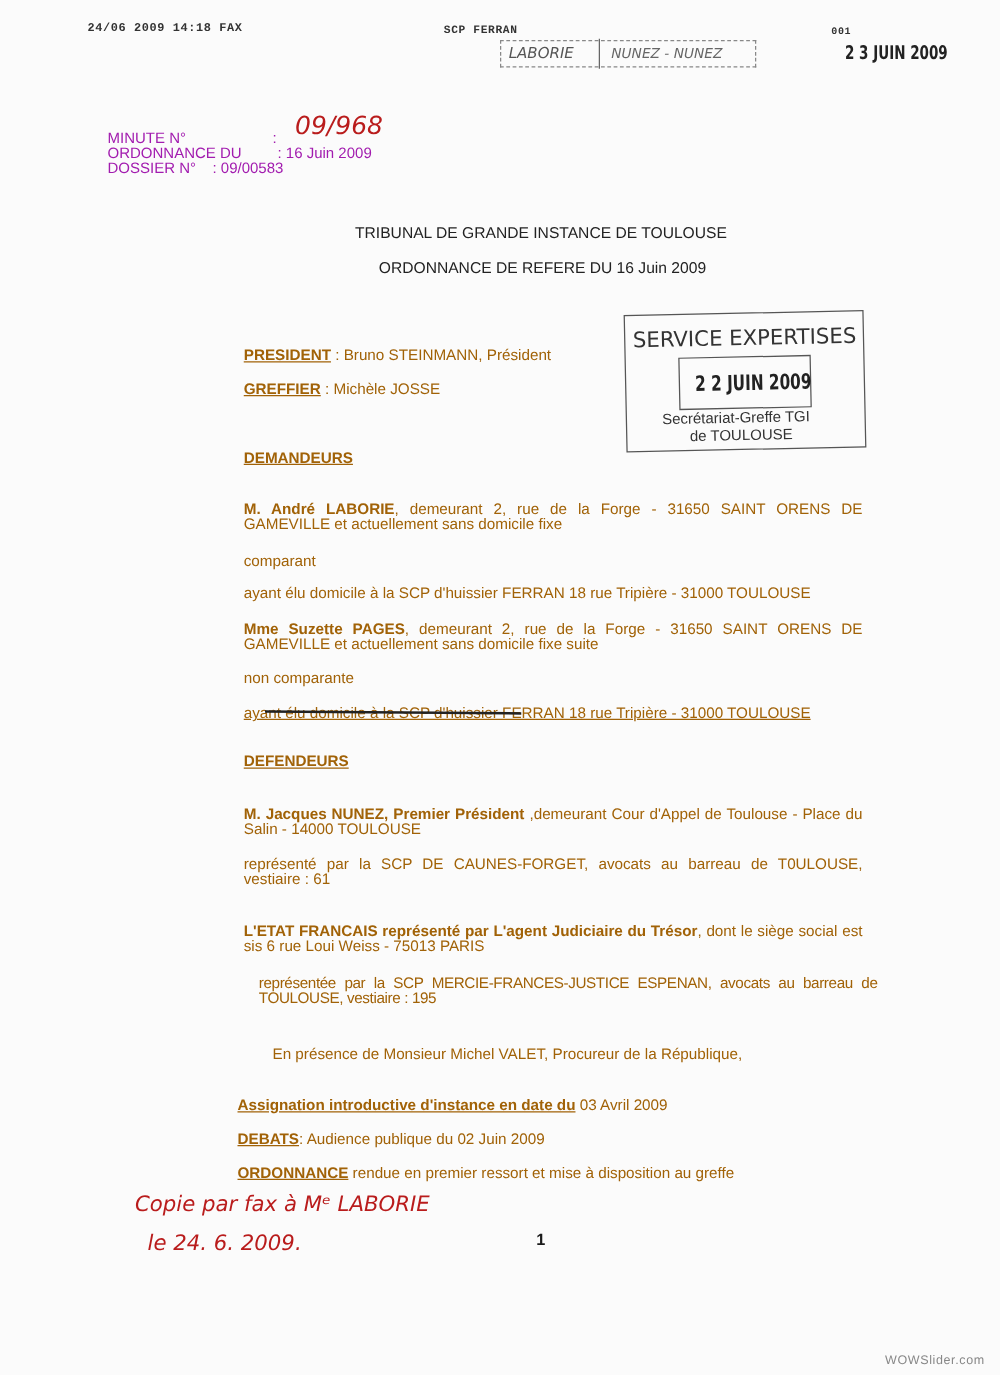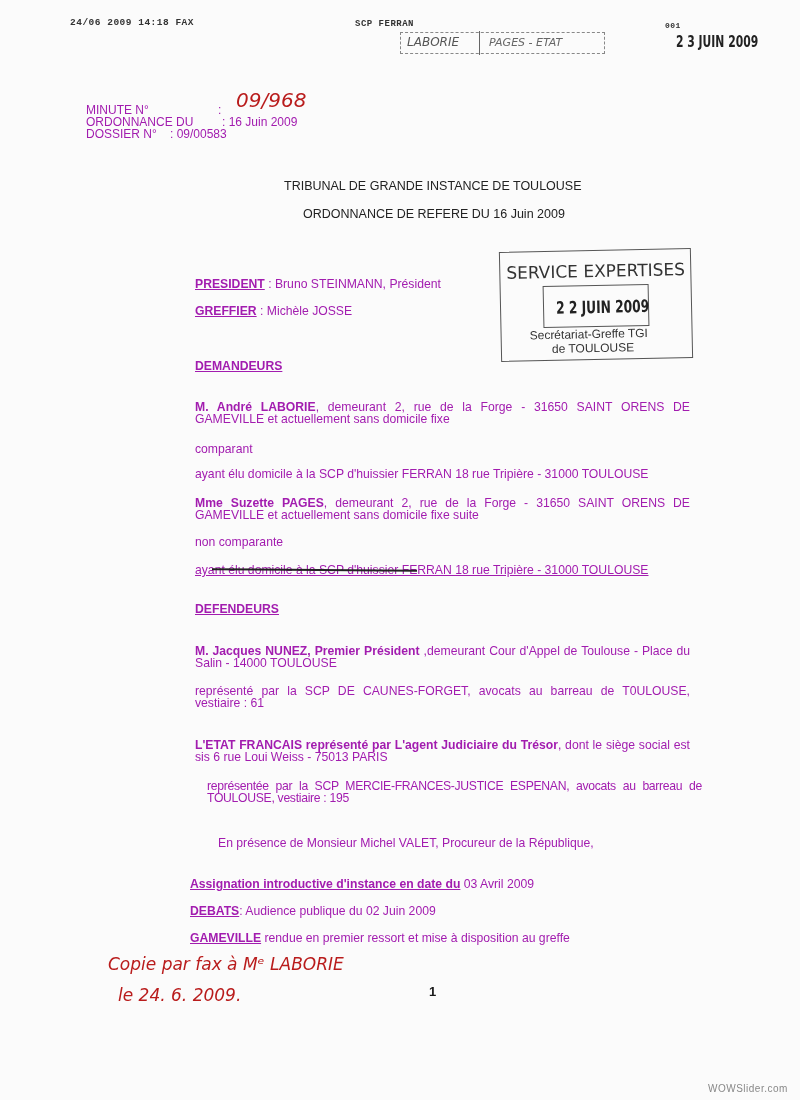--- a/index.html
+++ b/index.html
@@ -6,40 +6,40 @@
     body {
       width: 800px; height: 1100px; position: relative; overflow: hidden;
       background: #fbfbfb; color: #1a1a1a;
       font-family: "Liberation Sans", sans-serif;
     }
     .abs { position: absolute; white-space: nowrap; }
     .fax { font-family: "Liberation Mono", monospace; font-size: 9.5px; font-weight: bold; color: #333; letter-spacing: 0.5px; }
     .hand { font-family: "DejaVu Sans", sans-serif; font-style: italic; color: #b91c1c; font-weight: 300; }
     .stamp { font-family: "DejaVu Sans", sans-serif; font-weight: bold; color: #222; transform: scaleX(0.72); transform-origin: left top; }
     .meta { font-size: 12px; line-height: 12px; color: #a21caf; }
-    .body { font-size: 12.2px; color: #a21caf; }
+    .body { font-size: 12.2px; color: #a16207; }
     .wrap { white-space: normal; width: 495px; line-height: 12px; }
     .title { font-size: 12.5px; color: #222; }
     .u { text-decoration: underline; font-weight: bold; }
     b { font-weight: bold; }
     .box { position: absolute; border: 1.2px solid #444; }
     .strike { position: absolute; height: 2px; background: #222; transform: rotate(0.4deg); }
   </style>
 </head>
 <body>
 
 <div class="abs fax" style="left:70px;top:17px;">24/06 2009 14:18 FAX</div>
 <div class="abs fax" style="left:355px;top:19px;font-size:9px;">SCP FERRAN</div>
 <div class="abs fax" style="left:665px;top:21px;font-size:8px;">001</div>
 <div class="abs stamp" style="left:676px;top:33px;font-size:15px;">2 3 JUIN 2009</div>
 
 <div class="box" style="left:400px;top:32px;width:203px;height:20px;border-style:dashed;border-color:#888;">
   <span class="abs hand" style="left:6px;top:2px;font-size:12px;color:#555;">LABORIE</span>
   <span class="abs" style="left:78px;top:-2px;width:1px;height:24px;background:#666;"></span>
-  <span class="abs hand" style="left:88px;top:3px;font-size:11px;color:#666;">PAGES - ETAT</span>
+  <span class="abs hand" style="left:88px;top:3px;font-size:11px;color:#666;">NUNEZ - NUNEZ</span>
 </div>
 
 <div class="abs meta" style="left:86px;top:104px;">MINUTE N°</div>
 <div class="abs meta" style="left:218px;top:104px;">:</div>
 <div class="abs hand" style="left:236px;top:88px;font-size:20px;">09/968</div>
 <div class="abs meta" style="left:86px;top:116px;">ORDONNANCE DU</div>
 <div class="abs meta" style="left:222px;top:116px;">: 16 Juin 2009</div>
 <div class="abs meta" style="left:86px;top:128px;">DOSSIER N°</div>
 <div class="abs meta" style="left:170px;top:128px;">: 09/00583</div>
 
@@ -91,21 +91,21 @@
 
 <div class="abs body" style="left:190px;top:836px;margin-left:28px;">En présence de Monsieur Michel VALET, Procureur de la République,</div>
 
 <div class="abs body" style="left:190px;top:877px;">
   <span class="u">Assignation introductive d'instance en date du</span><span> 03 Avril 2009</span>
 </div>
 <div class="abs body" style="left:190px;top:904px;">
   <span class="u">DEBATS</span><span>: Audience publique du 02 Juin 2009</span>
 </div>
 <div class="abs body" style="left:190px;top:931px;">
-  <span class="u">GAMEVILLE</span><span> rendue en premier ressort et mise à disposition au greffe</span>
+  <span class="u">ORDONNANCE</span><span> rendue en premier ressort et mise à disposition au greffe</span>
 </div>
 
 <div class="abs hand" style="left:108px;top:954px;font-size:17px;">Copie par fax à Mᵉ LABORIE</div>
 <div class="abs hand" style="left:118px;top:985px;font-size:17px;">le 24. 6. 2009.</div>
 
 <div class="abs" style="left:429px;top:984px;font-size:13px;font-weight:bold;">1</div>
 
 <div class="abs" style="left:708px;top:1083px;font-size:10px;color:#888;letter-spacing:0.5px;">WOWSlider.com</div>
 
 </body></html>

